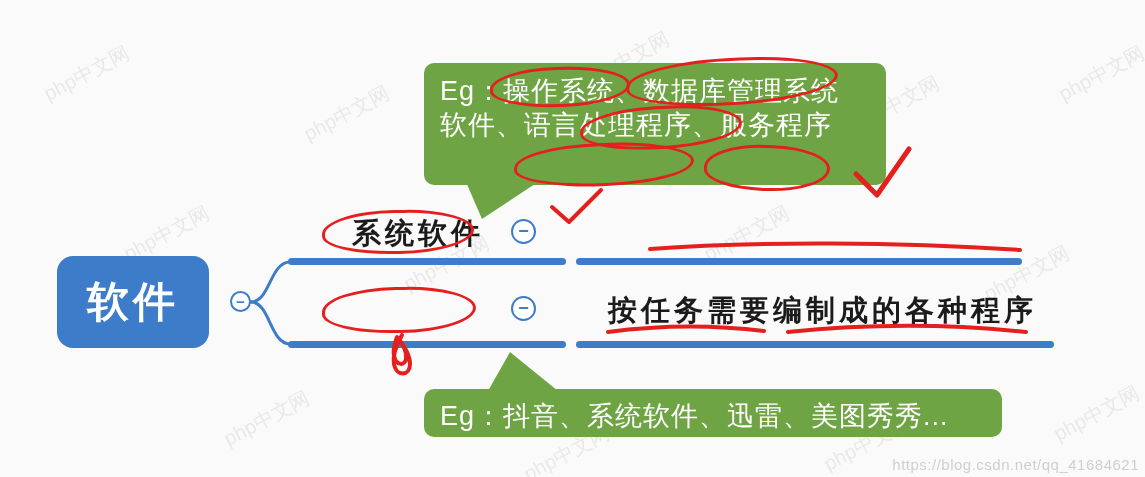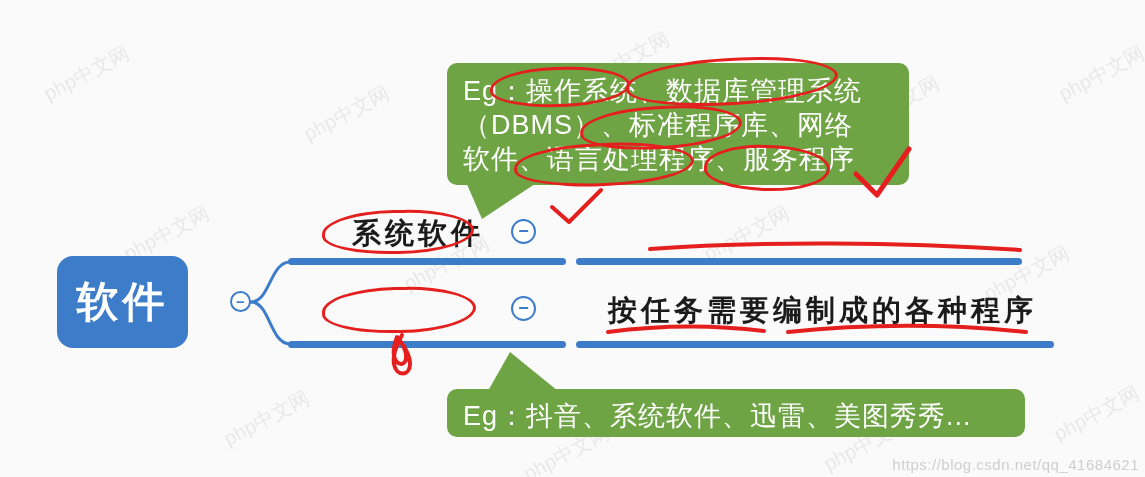--- a/index.html
+++ b/index.html
@@ -19,42 +19,42 @@
   .wm{
     position:absolute;font-size:20px;color:var(--watermark-gray);
     opacity:.18;transform:rotate(-28deg);white-space:nowrap;user-select:none;
   }
   
   .branch-line{
     position:absolute;height:7px;border-radius:4px;background:var(--node-blue);
   }
   
   .root-node{
-    position:absolute;left:57px;top:256px;width:131px;height:92px;
+    position:absolute;left:57px;top:256px;width:152px;height:92px;
     background:var(--node-blue);border-radius:16px;color:#fff;
     font-size:42px;font-weight:bold;letter-spacing:4px;
     display:flex;align-items:center;justify-content:center;
   }
   
   .collapse-btn{
     position:absolute;background:#fff;border:2px solid var(--node-blue);
     border-radius:50%;color:var(--node-blue);font-weight:bold;
     display:flex;align-items:center;justify-content:center;cursor:pointer;
   }
   .collapse-root{left:230px;top:291px;width:21px;height:21px;font-size:15px;}
   .collapse-row{width:25px;height:25px;font-size:18px;}
   
   .topic{
     position:absolute;color:var(--text-dark);font-size:29px;font-weight:600;
     letter-spacing:4px;white-space:nowrap;
   }
   
   .callout{
     position:absolute;background:var(--callout-green);color:#fff;
-    border-radius:10px;font-size:27px;letter-spacing:1px;font-weight:500;margin-left:23px;
+    border-radius:10px;font-size:27px;letter-spacing:1px;font-weight:500;
   }
   .callout-top{left:424px;top:63px;width:462px;height:122px;padding:11px 16px;}
   .callout-top div{line-height:34px;white-space:nowrap;}
   .callout-bottom{left:424px;top:389px;width:578px;height:48px;padding:9px 16px;white-space:nowrap;}
   
   .red-ellipse{
     position:absolute;border:3px solid var(--annotation-red);
     border-radius:50% 48% 52% 50% / 55% 50% 55% 45%;
   }
   
@@ -96,21 +96,20 @@
   <div class="collapse-btn collapse-root">−</div>
 
   <div class="topic" style="left:352px;top:214px">系统软件</div>
   <div class="collapse-btn collapse-row" style="left:511px;top:219px">−</div>
 
   <div class="collapse-btn collapse-row" style="left:511px;top:296px">−</div>
   <div class="topic" style="left:608px;top:291px">按任务需要编制成的各种程序</div>
 
   <div class="callout callout-top">
     <div>Eg：操作系统、数据库管理系统</div>
-    <div>（DBMS）、标准程序库、网络</div>
     <div>软件、语言处理程序、服务程序</div>
   </div>
 
   <div class="callout callout-bottom">
     <span>Eg：抖音、系统软件、迅雷、美图秀秀...</span>
   </div>
 
   <svg class="overlay" width="1145" height="477" viewBox="0 0 1145 477">
 
     <path class="blue-stroke" d="M251,302 C270,302 270,262 290,262"></path>

